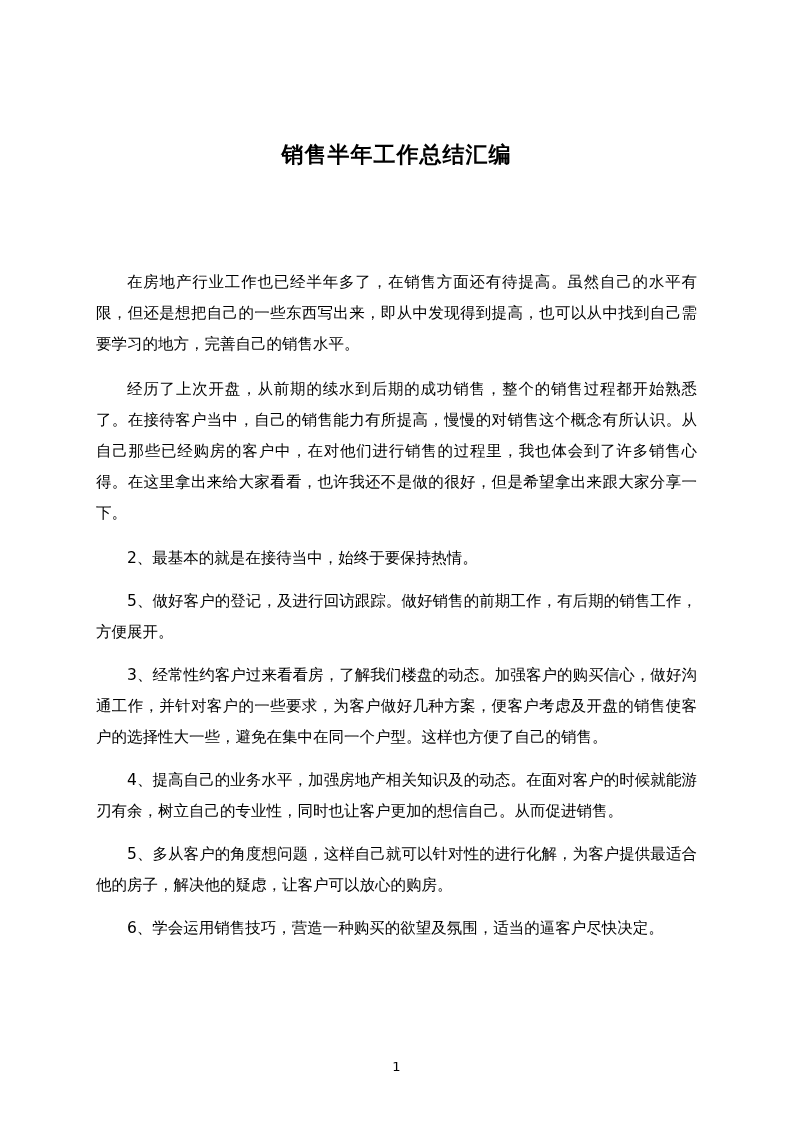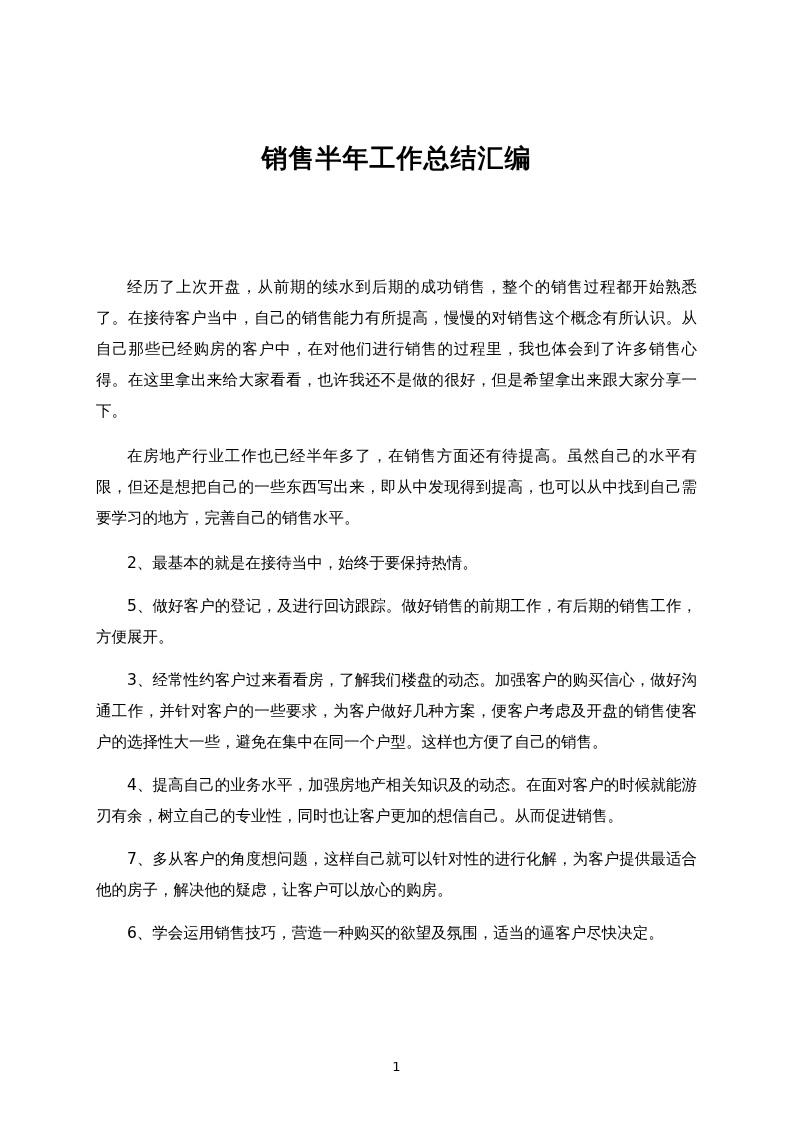--- a/index.html
+++ b/index.html
@@ -22,21 +22,21 @@
   }
   .doc-body {
     position: absolute;
     left: 96px;
     right: 96px;
     top: 0;
     bottom: 0;
   }
   .doc-title {
     text-align: center;
-    font-size: 26px;
+    font-size: 22px;
     font-weight: bold;
     letter-spacing: 1px;
     margin-top: 140px;
     line-height: 1.4;
   }
   .doc-content {
     margin-top: 96px;
   }
   .para {
     font-size: 15.5px;
@@ -59,24 +59,24 @@
     color: #000000;
   }
 </style>
 </head>
 <body>
 
 <div class="page">
   <div class="doc-body">
     <div class="doc-title">销售半年工作总结汇编</div>
     <div class="doc-content">
+      <p class="para">在房地产行业工作也已经半年多了，在销售方面还有待提高。虽然自己的水平有限，但还是想把自己的一些东西写出来，即从中发现得到提高，也可以从中找到自己需要学习的地方，完善自己的销售水平。</p>
       <p class="para">经历了上次开盘，从前期的续水到后期的成功销售，整个的销售过程都开始熟悉了。在接待客户当中，自己的销售能力有所提高，慢慢的对销售这个概念有所认识。从自己那些已经购房的客户中，在对他们进行销售的过程里，我也体会到了许多销售心得。在这里拿出来给大家看看，也许我还不是做的很好，但是希望拿出来跟大家分享一下。</p>
-      <p class="para">在房地产行业工作也已经半年多了，在销售方面还有待提高。虽然自己的水平有限，但还是想把自己的一些东西写出来，即从中发现得到提高，也可以从中找到自己需要学习的地方，完善自己的销售水平。</p>
       <p class="para tight">2、最基本的就是在接待当中，始终于要保持热情。</p>
       <p class="para tight">5、做好客户的登记，及进行回访跟踪。做好销售的前期工作，有后期的销售工作，方便展开。</p>
       <p class="para tight">3、经常性约客户过来看看房，了解我们楼盘的动态。加强客户的购买信心，做好沟通工作，并针对客户的一些要求，为客户做好几种方案，便客户考虑及开盘的销售使客户的选择性大一些，避免在集中在同一个户型。这样也方便了自己的销售。</p>
       <p class="para tight">4、提高自己的业务水平，加强房地产相关知识及的动态。在面对客户的时候就能游刃有余，树立自己的专业性，同时也让客户更加的想信自己。从而促进销售。</p>
-      <p class="para tight">7、多从客户的角度想问题，这样自己就可以针对性的进行化解，为客户提供最适合他的房子，解决他的疑虑，让客户可以放心的购房。</p>
+      <p class="para tight">5、多从客户的角度想问题，这样自己就可以针对性的进行化解，为客户提供最适合他的房子，解决他的疑虑，让客户可以放心的购房。</p>
       <p class="para tight">6、学会运用销售技巧，营造一种购买的欲望及氛围，适当的逼客户尽快决定。</p>
     </div>
   </div>
   <div class="page-number">1</div>
 </div>
 
 </body></html>

